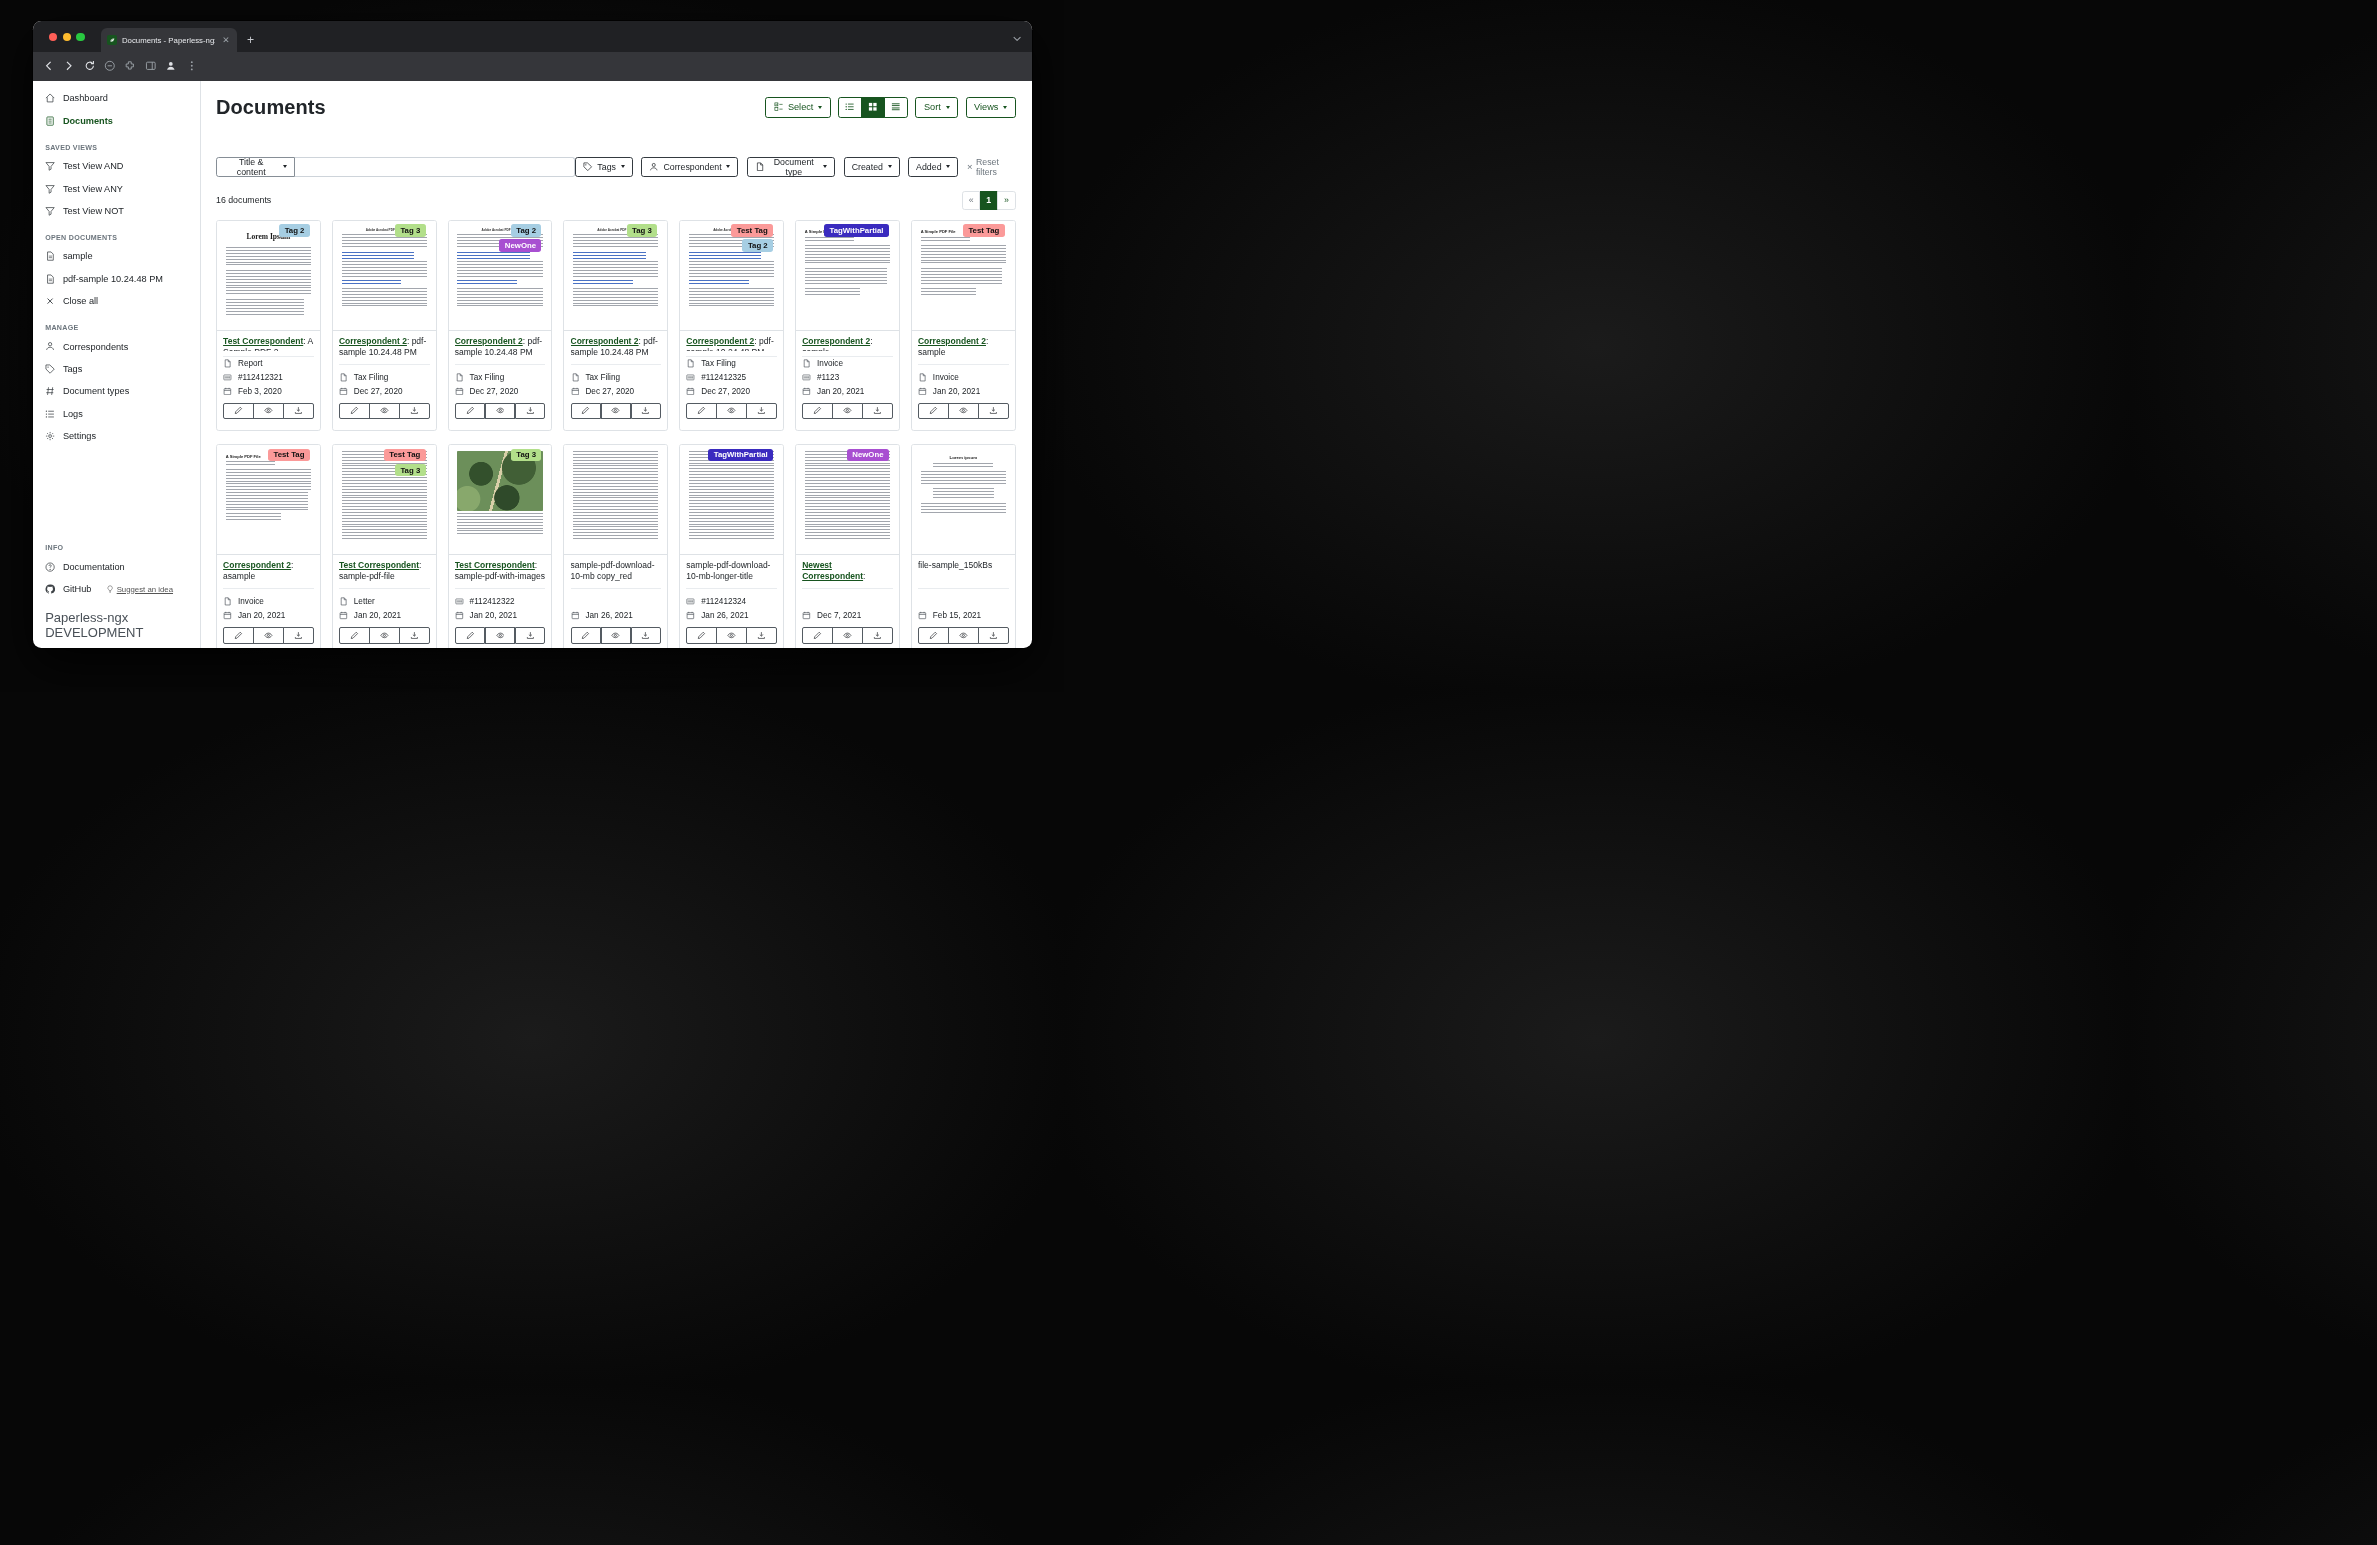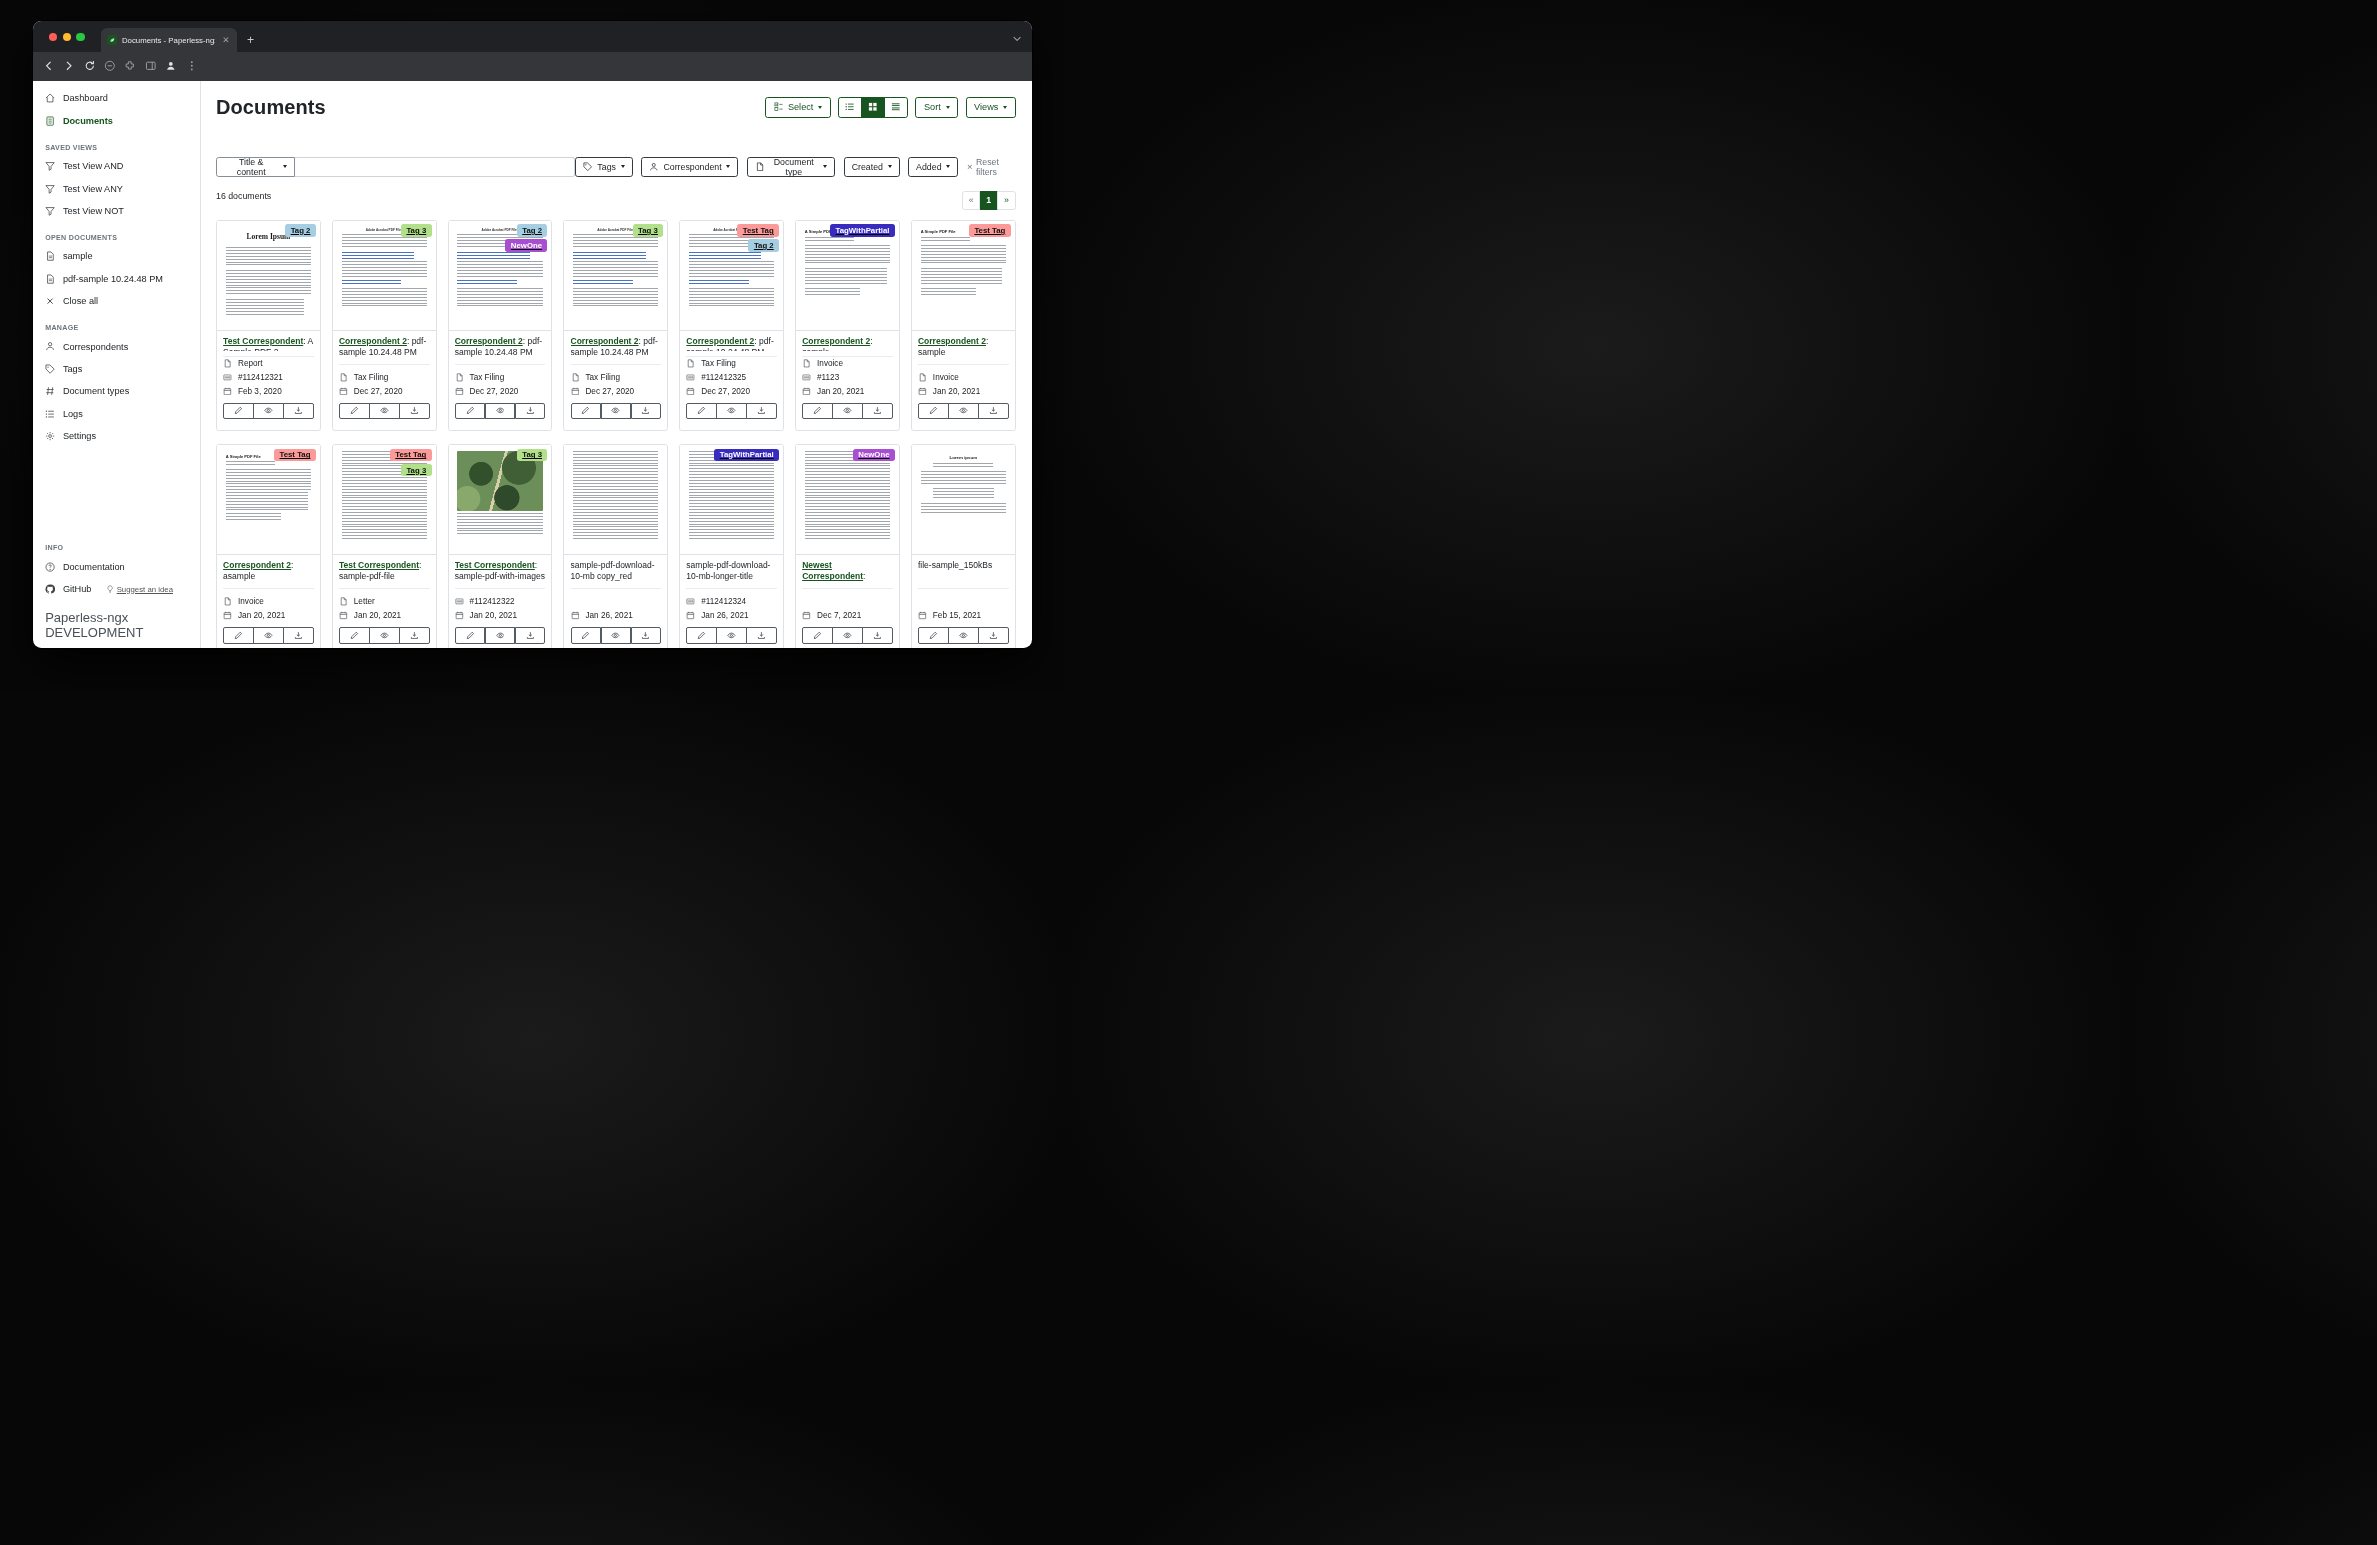--- a/index.html
+++ b/index.html
@@ -83,21 +83,21 @@
   .dd-field { height:20.4px; border:0.7px solid #868e96; background:#fff; border-radius:2.7px 0 0 2.7px; font-size:8.8px; color:#212529;
     display:flex; align-items:center; gap:4.8px; padding:0 7.5px; font-family:inherit; }
   .query-input { width:291px; height:20.4px; border:0.7px solid #ced4da; border-left:none; border-radius:0 2.7px 2.7px 0; padding:0 6.1px; font-size:8.8px; font-family:inherit; outline:none; color:#212529; }
   .filter-btns { margin-left:auto; display:flex; align-items:center; gap:8.8px; }
   .fbtn { height:20.4px; border:0.7px solid #343a40; background:#fff; color:#212529; border-radius:2.7px; font-size:8.8px;
     display:flex; align-items:center; gap:4.8px; padding:0 6.8px; font-family:inherit; }
   .fbtn .ic { width:9.5px; height:9.5px; }
   .reset { display:flex; align-items:center; gap:3.4px; color:#6c757d; font-size:8.8px; }
   .reset .x { font-size:9.5px; line-height:1; }
   
-  .count-row { margin-top:14.3px; display:flex; align-items:flex-start; }
+  .count-row { margin-top:14.3px; display:flex; align-items:center; }
   .doc-count { font-size:8.8px; color:#212529; }
   .pager { margin-left:auto; display:flex; }
   .pg { min-width:18.4px; height:18.4px; border:0.7px solid #dee2e6; background:#fff; color:#6c757d; font-size:8.8px;
     display:flex; align-items:center; justify-content:center; margin-left:-0.7px; font-family:inherit; }
   .pg:first-child { border-radius:2.7px 0 0 2.7px; margin-left:0; }
   .pg:last-child { border-radius:0 2.7px 2.7px 0; color:#17541f; }
   .pg.active { background:#17541f; border-color:#17541f; color:#fff; font-weight:600; }
   
   .grid { margin-top:10.2px; display:grid; grid-template-columns:repeat(7, 1fr); gap:13.6px 11px; grid-auto-rows:211px; }
   .card { border:0.7px solid #dee2e6; border-radius:2.7px; background:#fff; display:flex; flex-direction:column; position:relative; overflow:hidden; }
@@ -114,21 +114,21 @@
   .t-lorem2 .th-head { font-size:4.4px; font-weight:700; text-align:center; margin:6.1px 0 2.7px; }
   .map-img { height:60px; margin-top:2px; border-radius:0.7px;
     background-color:#6c8f5a;
     background-image:
       radial-gradient(circle at 28% 38%, #33502c 0 16%, transparent 17%),
       radial-gradient(circle at 72% 28%, #415f36 0 22%, transparent 23%),
       radial-gradient(circle at 58% 78%, #2f4a2a 0 18%, transparent 19%),
       radial-gradient(circle at 12% 80%, #88a86c 0 14%, transparent 15%),
       linear-gradient(105deg, transparent 47%, #d8cfa8 47% 50%, transparent 50%);
   }
-  .tagstack { position:absolute; top:3.4px; right:4px; display:flex; flex-direction:column; gap:2.7px; align-items:flex-end;text-decoration:underline; }
+  .tagstack { position:absolute; top:3.4px; right:10px; display:flex; flex-direction:column; gap:2.7px; align-items:flex-end; }
   .tagbadge { font-size:7.8px; font-weight:700; padding:1.7px 5.4px; border-radius:2.7px; white-space:nowrap; }
   .card-body { flex:1; display:flex; flex-direction:column; padding:4.8px 6.1px 5.4px; min-height:0; }
   .title { font-size:8.5px; line-height:1.32; height:24px; overflow:hidden; color:#212529; }
   .title .corr { color:#17541f; font-weight:700; text-decoration:underline; }
   .divider { border-top:0.7px solid #e9ecef; margin-top:4.1px; }
   .spacer { flex:1; }
   .meta-row { display:flex; align-items:center; gap:6.1px; font-size:8.2px; color:#212529; padding:2.4px 0; white-space:nowrap; }
   .meta-row .ic { color:#495057; }
   .actions { display:flex; margin:4.8px 0 5.4px; }
   .abtn { flex:1; height:16.3px; border:0.7px solid #545b62; background:#fff; color:#212529; margin-left:-0.7px;

